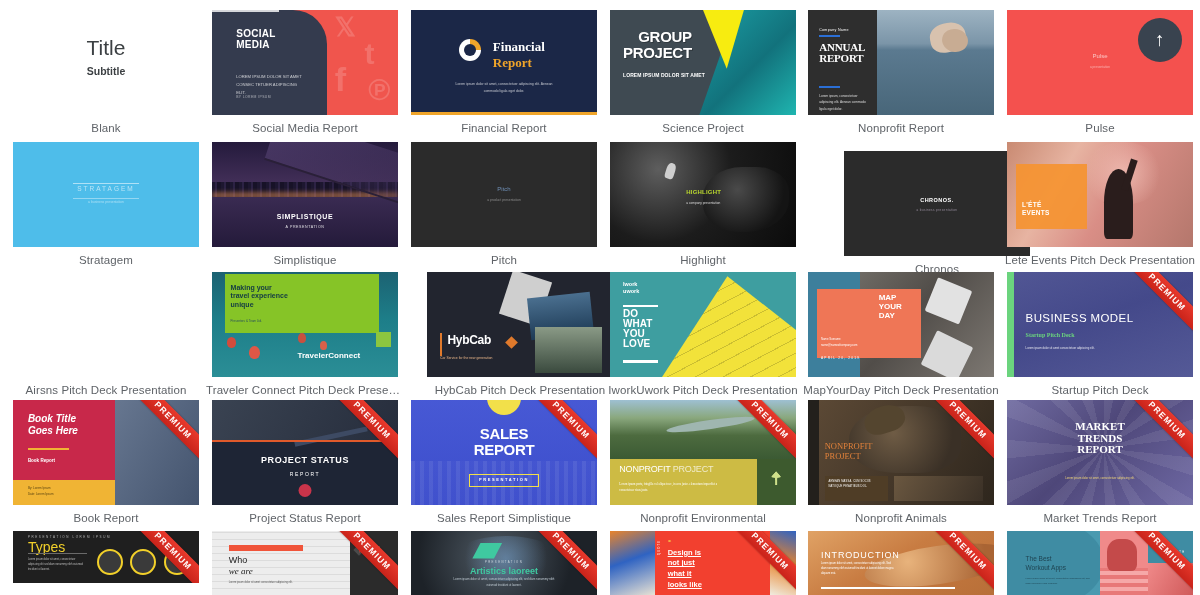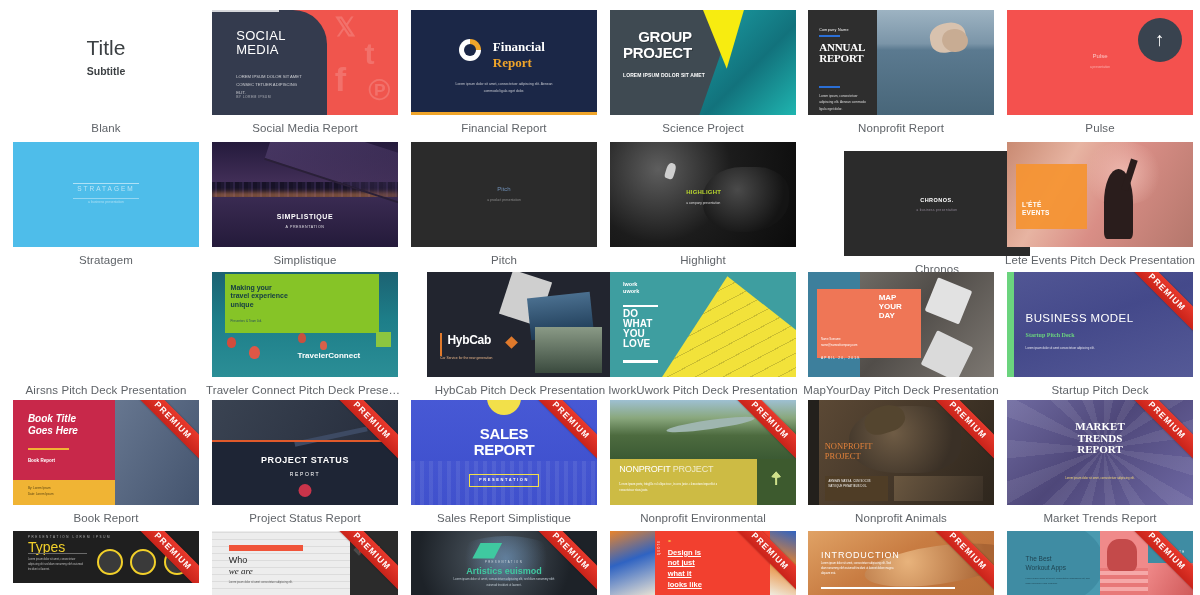--- a/index.html
+++ b/index.html
@@ -27,21 +27,21 @@
 
   .fill { position:absolute; left:0; top:0; width:100%; height:100%; }
   .tx { position:absolute; color:#fff; }
 
   
   
   .sm-bg{background:#f0554d;}
   .sm-panel{position:absolute;left:0;top:0;width:62%;height:100%;background:#343b4e;
     border-top-right-radius:34px;border-bottom-right-radius:0;}
   .sm-ghost{position:absolute;color:rgba(255,255,255,.17);font-weight:bold;}
-  .sm-t{left:13%;top:18%;font-size:13px;font-weight:400;line-height:1.08;letter-spacing:.3px;}
+  .sm-t{left:13%;top:18%;font-size:10px;font-weight:700;line-height:1.08;letter-spacing:.3px;}
   .sm-rule{left:13%;top:52%;width:36%;height:1.5px;background:#fff;opacity:.8;}
   .sm-p{left:13%;top:60%;font-size:4.2px;line-height:1.9;width:38%;opacity:.72;}
   .sm-f{left:13%;top:81%;font-size:3.4px;opacity:.55;letter-spacing:.4px;}
 
   
   .fin-bg{background:#1b2747;}
   .fin-underline{position:absolute;left:0;bottom:0;width:100%;height:3px;background:#f0a52a;}
   .fin-donut{position:absolute;left:26%;top:28%;width:22px;height:22px;border-radius:50%;
     background:conic-gradient(#f0a52a 0 25%,#ffffff 25% 100%);}
   .fin-hole{position:absolute;left:5px;top:5px;width:12px;height:12px;border-radius:50%;background:#1b2747;}
@@ -710,21 +710,21 @@
       <div class="premium">PREMIUM</div>
     </div>
   </div>
 
   <div class="card" style="left:411px;top:531px;width:187px;height:64px;">
     <div class="thumb" style="height:64px;">
       <div class="fill ae-bg">
         <div class="ae-smoke"></div>
         <div class="ae-dia"></div>
         <div class="tx ae-s">PRESENTATION</div>
-        <div class="tx ae-t">Artistics euismod</div>
+        <div class="tx ae-t">Artistics laoreet</div>
         <div class="tx ae-p">Lorem ipsum dolor sit amet, consectetuer adipiscing elit, sed diam nonummy nibh euismod tincidunt ut laoreet.</div>
       </div>
       <div class="premium">PREMIUM</div>
     </div>
   </div>
 
   <div class="card" style="left:610px;top:531px;width:187px;height:64px;">
     <div class="thumb" style="height:64px;">
       <div class="fill dq-bg">
         <div class="dq-l"></div>

